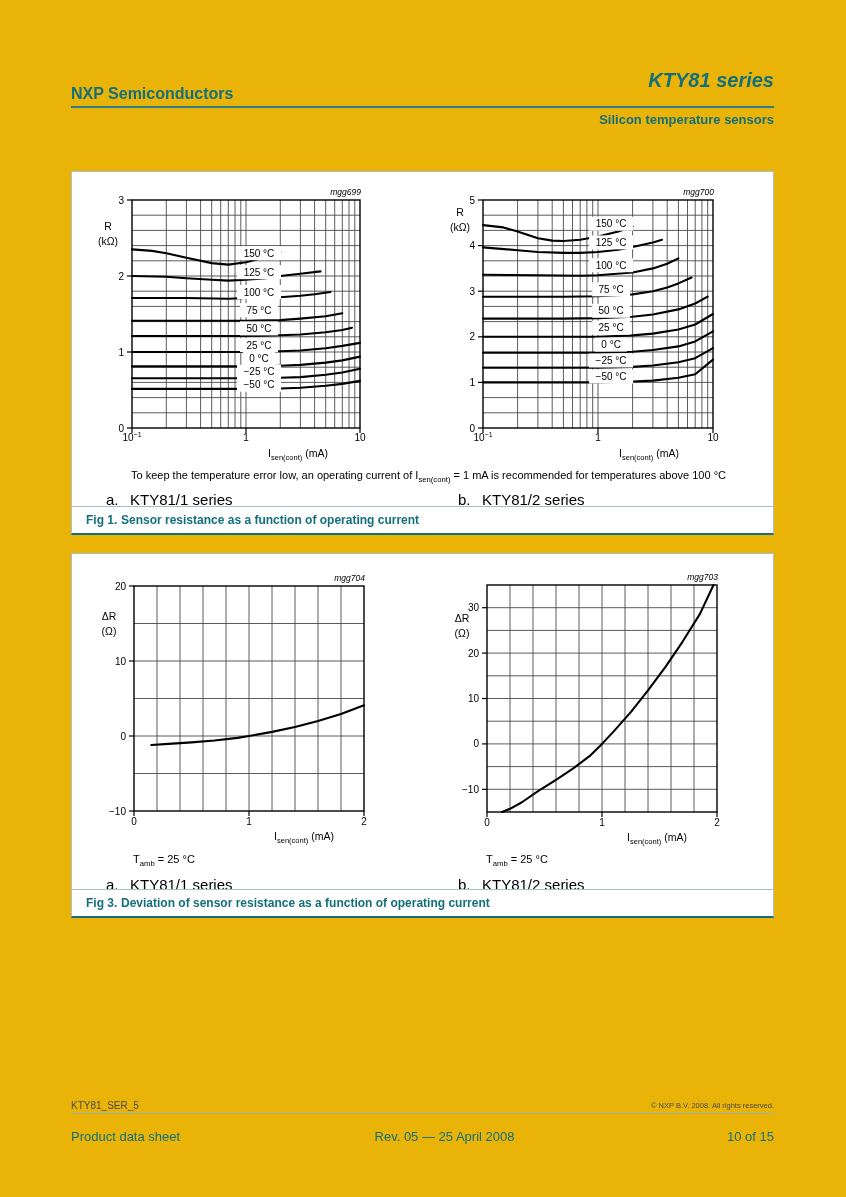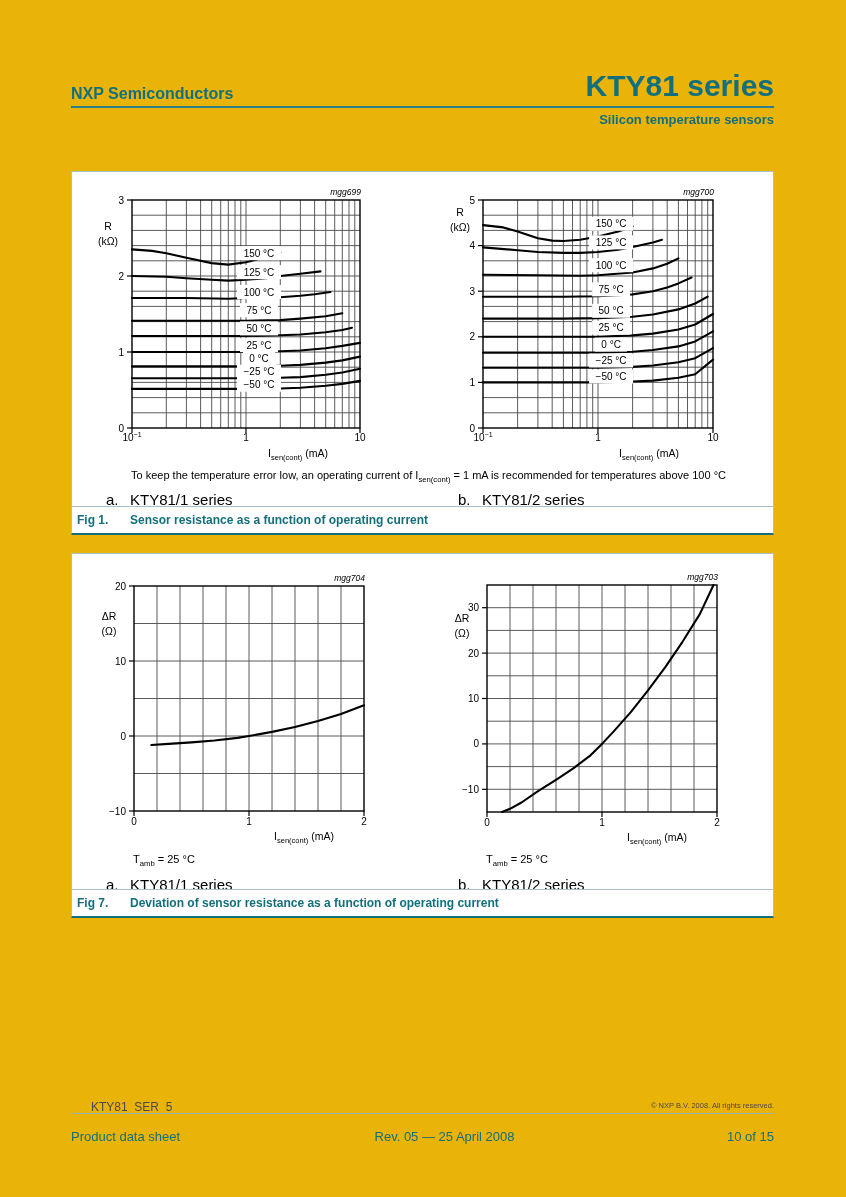--- a/index.html
+++ b/index.html
@@ -7,44 +7,44 @@
     --boxborder:#a5c2c8;
   }
   html,body{margin:0;padding:0;background:#e8e8e8;}
   .page{
     position:relative;width:846px;height:1197px;background:#eab308;
     font-family:"Liberation Sans",sans-serif;color:#000;overflow:hidden;margin:0 auto;
   }
   .abs{position:absolute;}
   
   .brand{left:71px;top:85px;font-size:16px;font-weight:bold;color:var(--accent);}
-  .title{right:72px;top:70px;font-size:30px;font-weight:bold;color:var(--accent);line-height:1.05;}
+  .title{right:72px;top:70px;font-size:20px;font-weight:bold;color:var(--accent);line-height:1.05;font-style:italic;}
   .hrule{left:71px;top:106px;width:703px;height:2px;background:#2f7e8b;}
   .subtitle{right:72px;top:112px;font-size:13px;font-weight:bold;color:var(--accent);}
   
   .figbox{
     position:absolute;left:71px;width:703px;background:#fff;box-sizing:border-box;
     border:1.2px solid var(--boxborder);border-bottom:2.5px solid var(--accent);
   }
   #fig1{top:171px;height:364px;}
   #fig2{top:553px;height:365px;}
   .figcontent{position:absolute;left:0;right:0;top:0;bottom:26px;}
   .chart{position:absolute;top:0;}
   .figcap{
     position:absolute;left:0;right:0;bottom:0;height:26px;border-top:1px solid var(--boxborder);
     display:flex;align-items:center;color:var(--accent);font-weight:bold;font-size:12px;
   }
-  .figlabel{margin-left:5px;width:53px;flex:none;}
+  .figlabel{margin-left:14px;width:35px;flex:none;}
   .note,.cond{position:absolute;font-size:11px;white-space:nowrap;}
   .item{position:absolute;font-size:15px;white-space:nowrap;}
   .item .pfx{display:inline-block;width:24px;}
   sub{font-size:0.7em;}
   svg text{font-family:"Liberation Sans",sans-serif;fill:#000;}
   
-  .docid{left:71px;top:1100px;font-size:12px;color:#4a4a4a;margin-left:20px;}
+  .docid{left:71px;top:1100px;font-size:10px;color:#4a4a4a;}
   .copy{right:72px;top:1101px;font-size:7.5px;color:#4a4a4a;}
   .frule{left:71px;top:1113px;width:703px;height:1.2px;background:#98b3b9;}
   .ffoot{top:1129px;font-size:13px;font-weight:normal;color:var(--accent);}
   .ftype{left:71px;}
   .frev{left:71px;width:703px;text-align:center;margin-left:22px;}
   .fpage{right:72px;}
 </style>
 </head>
 <body>
 
@@ -322,21 +322,21 @@
         <span>T</span><sub>amb</sub><span> = 25 °C</span>
       </div>
       <div class="item" style="left:34px;top:322px;">
         <span class="pfx">a.</span><span>KTY81/1 series</span>
       </div>
       <div class="item" style="left:386px;top:322px;">
         <span class="pfx">b.</span><span>KTY81/2 series</span>
       </div>
     </div>
     <div class="figcap">
-      <span class="figlabel">Fig 7.</span>
+      <span class="figlabel">Fig 3.</span>
       <span class="figtext">Deviation of sensor resistance as a function of operating current</span>
     </div>
   </div>
 
   <div class="abs docid">KTY81_SER_5</div>
   <div class="abs copy">© NXP B.V. 2008. All rights reserved.</div>
   <div class="abs frule"></div>
   <div class="abs ffoot ftype">Product data sheet</div>
   <div class="abs ffoot frev">Rev. 05 — 25 April 2008</div>
   <div class="abs ffoot fpage">10 of 15</div>

